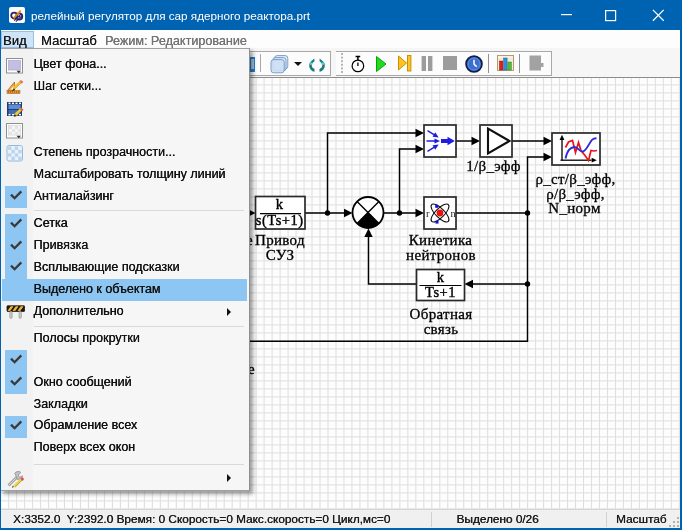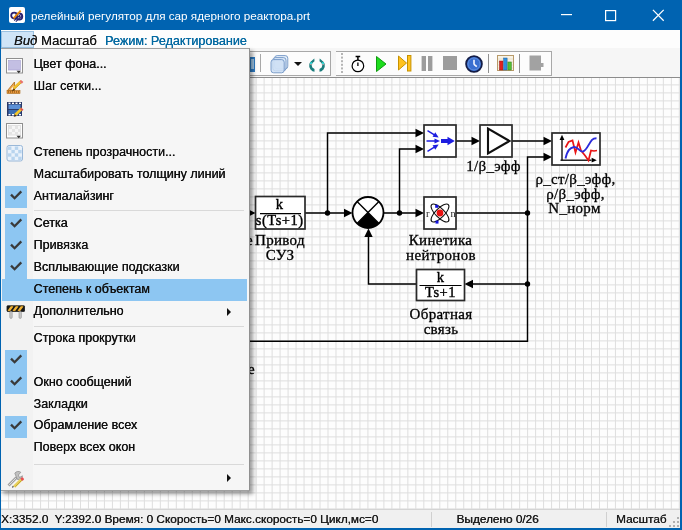--- a/index.html
+++ b/index.html
@@ -238,27 +238,27 @@
     </svg>
   <svg style="position:absolute;left:605px;top:9.5px;" width="12" height="12">
       <rect x="0.6" y="0.6" width="10" height="10" fill="none" stroke="#fff" stroke-width="1.2"></rect>
     </svg>
   <svg style="position:absolute;left:651.5px;top:9px;" width="13" height="13">
       <path d="M0.9,0.9 L11.7,11.7 M11.7,0.9 L0.9,11.7" stroke="#fff" stroke-width="1.25"></path>
     </svg>
 </div>
 <div class="menubar">
   <div class="vid"></div>
-  <div class="mtext" style="left:13px;font-style:italic;">Вид</div>
+  <div class="mtext" style="left:2px;">Вид</div>
   <div class="mtext" style="left:40px;">Масштаб</div>
-  <div class="mtext" style="left:104px;color:#0369a1;font-size:12.6px;top:4px;">Режим: Редактирование</div>
+  <div class="mtext" style="left:104px;color:#737373;font-size:12.6px;top:4px;">Режим: Редактирование</div>
 </div>
 
 <div class="statusbar">
-  <div class="stext" style="left:0px;">X:3352.0  Y:2392.0 Время: 0 Скорость=0 Макс.скорость=0 Цикл,мс=0</div>
+  <div class="stext" style="left:12px;">X:3352.0  Y:2392.0 Время: 0 Скорость=0 Макс.скорость=0 Цикл,мс=0</div>
   <div style="position:absolute;left:430px;top:2px;width:1px;height:15px;background:#d0d0d0;"></div>
   <div class="stext" style="left:455.5px;">Выделено 0/26</div>
   <div style="position:absolute;left:605px;top:2px;width:1px;height:15px;background:#d0d0d0;"></div>
   <div class="stext" style="left:615px;">Масштаб</div>
   <svg style="position:absolute;left:668px;top:7px;" width="12" height="12">
     <g fill="#b0b0b0">
         <rect x="8" y="8" width="2" height="2"></rect>
         <rect x="8" y="4" width="2" height="2"></rect>
         <rect x="8" y="0" width="2" height="2"></rect>
         <rect x="4" y="8" width="2" height="2"></rect>
@@ -344,32 +344,32 @@
     <div class="mi" style="top:167.2px">Сетка</div>
     <div class="chk" style="top:186.55px"><svg width="21" height="21">
         <path d="M6,8.6 L9.6,12.2 L16.3,5.4" stroke="#3a3a3a" stroke-width="2.3" fill="none"></path>
       </svg></div>
     <div class="mi" style="top:189px">Привязка</div>
     <div class="chk" style="top:208.35000000000002px"><svg width="21" height="21">
         <path d="M6,8.6 L9.6,12.2 L16.3,5.4" stroke="#3a3a3a" stroke-width="2.3" fill="none"></path>
       </svg></div>
     <div class="mi" style="top:210.8px">Всплывающие подсказки</div>
     <div class="hl" style="top:230.45px"></div>
-    <div class="mi" style="top:232.7px">Степень к объектам</div>
+    <div class="mi" style="top:232.7px">Выделено к объектам</div>
     <div class="micon" style="left:5px;top:255px"><svg width="20" height="16">
         <rect x="1" y="1.8" width="17.5" height="5.6" fill="#181818" rx="0.5"></rect>
         <path d="M2.5,7.4 L6.5,1.8 M7.5,7.4 L11.5,1.8 M12.5,7.4 L16.5,1.8" stroke="#f2b232" stroke-width="2.4"></path>
         <rect x="1" y="1.8" width="17.5" height="5.6" fill="none" stroke="#181818" stroke-width="0.8" rx="0.5"></rect>
         <rect x="3.8" y="7.4" width="2.4" height="7" rx="1.1" fill="#c8c8c8" stroke="#8f8f8f" stroke-width="0.6"></rect>
         <rect x="13" y="7.4" width="2.4" height="7" rx="1.1" fill="#c8c8c8" stroke="#8f8f8f" stroke-width="0.6"></rect>
       </svg></div>
     <div class="mi" style="top:254.5px">Дополнительно</div>
     <div class="subarr" style="left:226px;top:259px"></div>
     <div class="sep" style="top:277px"></div>
-    <div class="mi" style="top:281.8px">Строка прокрутки</div>
+    <div class="mi" style="top:281.8px">Полосы прокрутки</div>
     <div class="chk" style="top:301.25px"><svg width="21" height="21">
         <path d="M6,8.6 L9.6,12.2 L16.3,5.4" stroke="#3a3a3a" stroke-width="2.3" fill="none"></path>
       </svg></div>
     <div class="chk" style="top:323.15000000000003px"><svg width="21" height="21">
         <path d="M6,8.6 L9.6,12.2 L16.3,5.4" stroke="#3a3a3a" stroke-width="2.3" fill="none"></path>
       </svg></div>
     <div class="mi" style="top:325.6px">Окно сообщений</div>
     <div class="mi" style="top:347.5px">Закладки</div>
     <div class="chk" style="top:366.95px"><svg width="21" height="21">
         <path d="M6,8.6 L9.6,12.2 L16.3,5.4" stroke="#3a3a3a" stroke-width="2.3" fill="none"></path>

